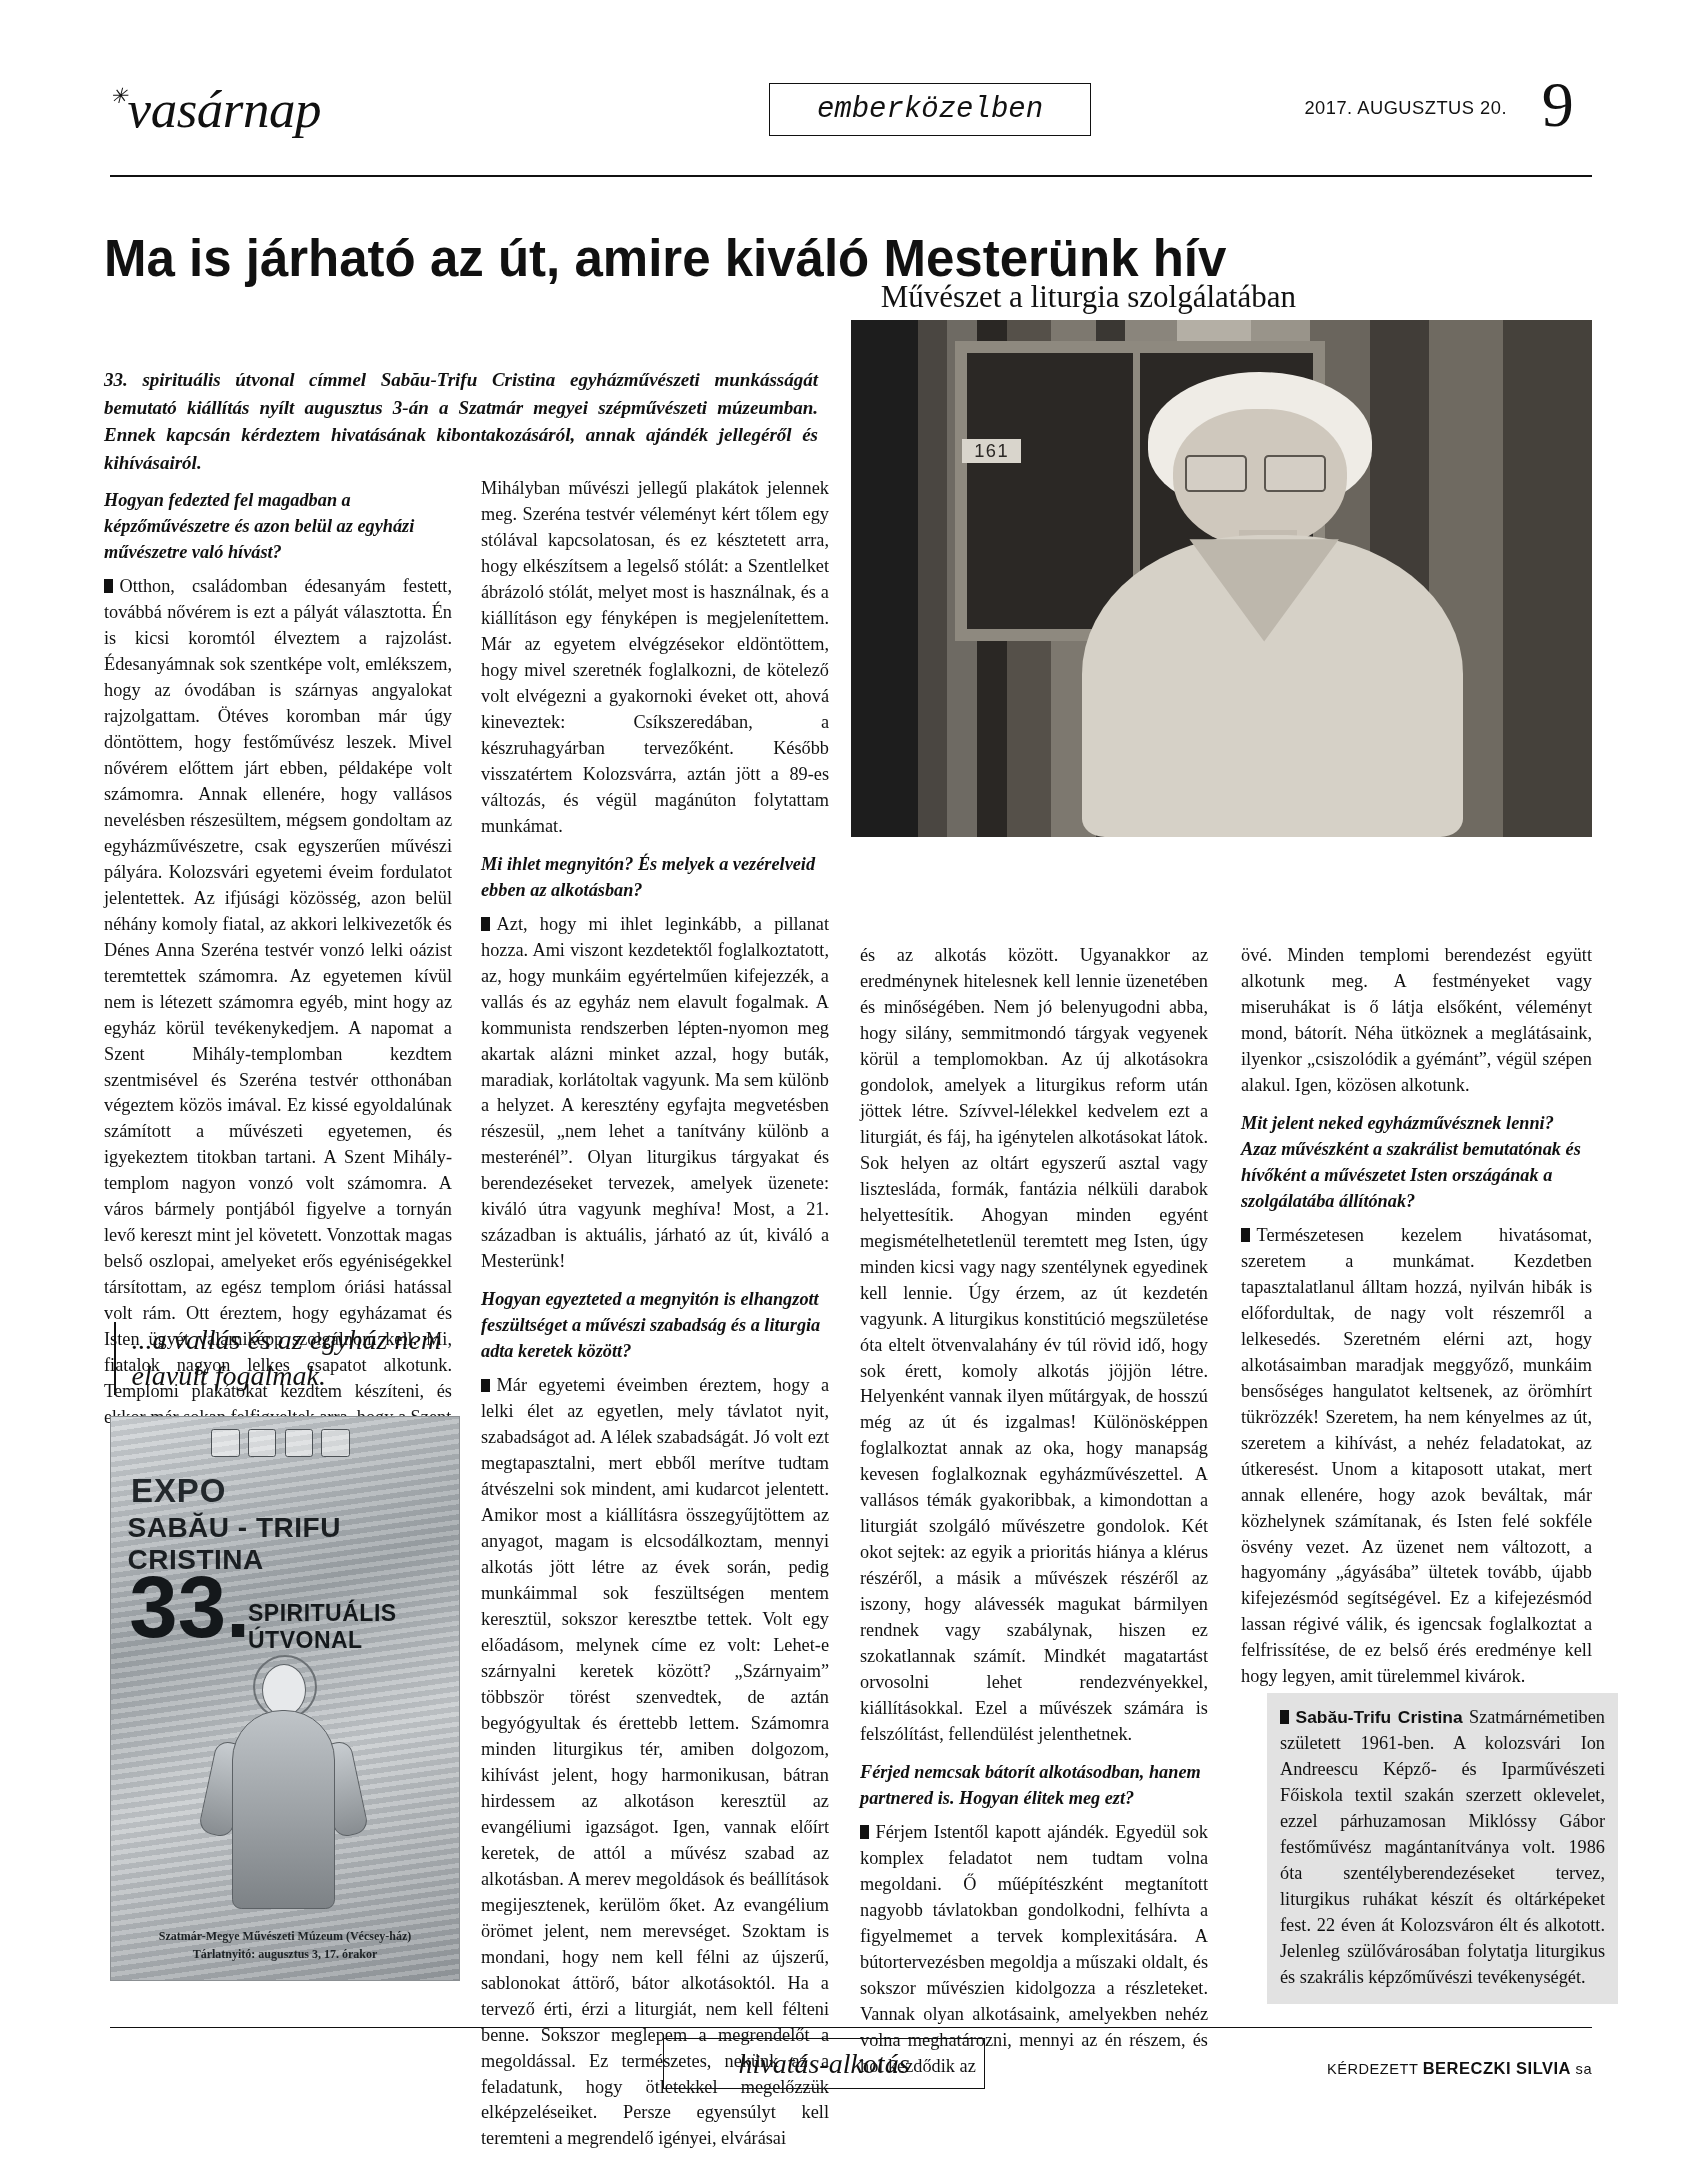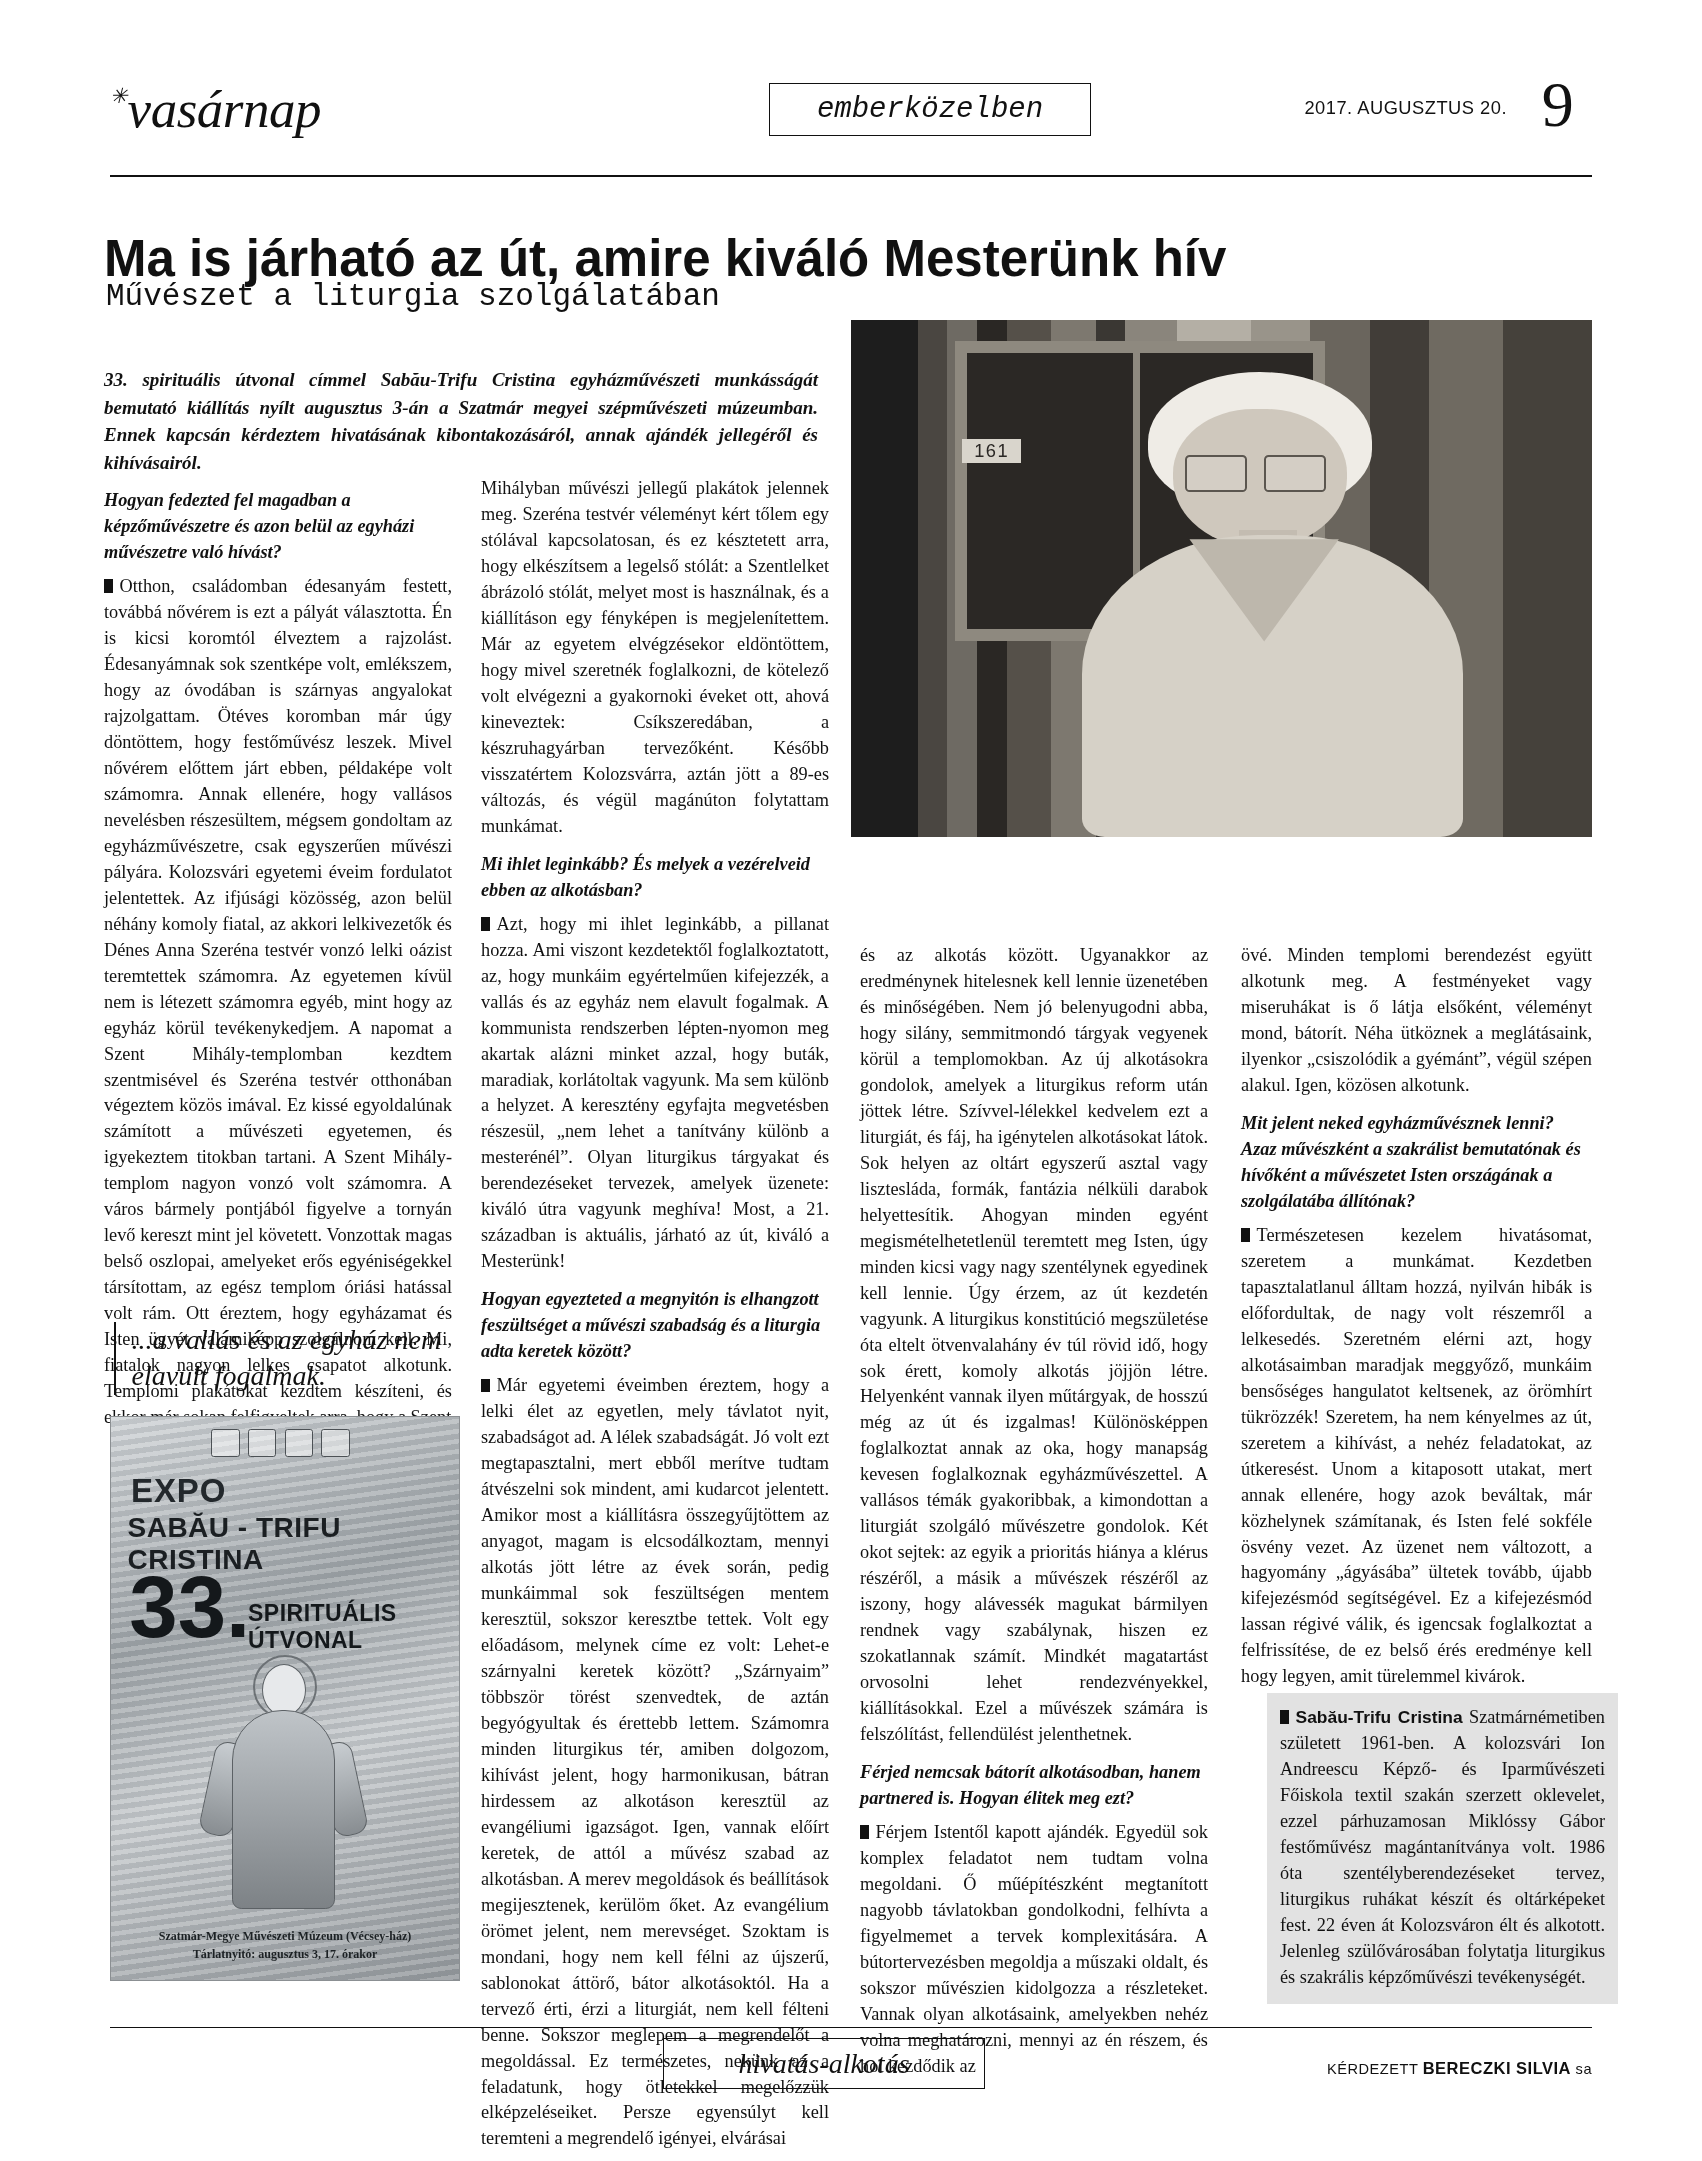--- a/index.html
+++ b/index.html
@@ -99,23 +99,24 @@
     font-size: 51px;
     line-height: 1.08;
     color: #111;
     margin-top: 24px;
   }
   .subhead {
     position: absolute;
     left: 106px;
     top: 279px;
     width: 1190px;
-    font-family: Liberation Mono, monospace;
+    font-family: Liberation Serif, serif;
     font-size: 31px;
     color: #111;
+    text-align: right;
   }
   
   .photo {
     position: absolute;
     left: 851px;
     top: 320px;
     width: 741px;
     height: 517px;
     overflow: hidden;
     background: #f0abfc;
@@ -504,21 +505,21 @@
 
   <div class="lead">33. spirituális útvonal címmel Sabău-Trifu Cristina egyházművészeti munkásságát bemutató kiállítás nyílt augusztus 3-án a Szatmár megyei szépművészeti múzeumban. Ennek kapcsán kérdeztem hivatásának kibontakozásáról, annak ajándék jellegéről és kihívásairól.</div>
 
   <div class="col col1">
     <span class="q">Hogyan fedezted fel magadban a képzőművészetre és azon belül az egyházi művészetre való hívást?</span>
     <p><span class="sq"></span><span>Otthon, családomban édesanyám festett, továbbá nővérem is ezt a pályát választotta. Én is kicsi koromtól élveztem a rajzolást. Édesanyámnak sok szentképe volt, emlékszem, hogy az óvodában is szárnyas angyalokat rajzolgattam. Ötéves koromban már úgy döntöttem, hogy festőművész leszek. Mivel nővérem előttem járt ebben, példaképe volt számomra. Annak ellenére, hogy vallásos nevelésben részesültem, mégsem gondoltam az egyházművészetre, csak egyszerűen művészi pályára. Kolozsvári egyetemi éveim fordulatot jelentettek. Az ifjúsági közösség, azon belül néhány komoly fiatal, az akkori lelkivezetők és Dénes Anna Szeréna testvér vonzó lelki oázist teremtettek számomra. Az egyetemen kívül nem is létezett számomra egyéb, mint hogy az egyház körül tevékenykedjem. A napomat a Szent Mihály-templomban kezdtem szentmisével és Szeréna testvér otthonában végeztem közös imával. Ez kissé egyoldalúnak számított a művészeti egyetemen, és igyekeztem titokban tartani. A Szent Mihály-templom nagyon vonzó volt számomra. A város bármely pontjából figyelve a tornyán levő kereszt mint jel követett. Vonzottak magas belső oszlopai, amelyeket erős egyéniségekkel társítottam, az egész templom óriási hatással volt rám. Ott éreztem, hogy egyházamat és Isten ügyét valamiképp szolgálnom kell. Mi, fiatalok nagyon lelkes csapatot alkotunk. Templomi plakátokat kezdtem készíteni, és ekkor már sokan felfigyeltek arra, hogy a Szent</span></p>
   </div>
 
   <div class="col col2">
     <p>Mihályban művészi jellegű plakátok jelennek meg. Szeréna testvér véleményt kért tőlem egy stólával kapcsolatosan, és ez késztetett arra, hogy elkészítsem a legelső stólát: a Szentlelket ábrázoló stólát, melyet most is használnak, és a kiállításon egy fényképen is megjelenítettem. Már az egyetem elvégzésekor eldöntöttem, hogy mivel szeretnék foglalkozni, de kötelező volt elvégezni a gyakornoki éveket ott, ahová kineveztek: Csíkszeredában, a készruhagyárban tervezőként. Később visszatértem Kolozsvárra, aztán jött a 89-es változás, és végül magánúton folytattam munkámat.</p>
-    <span class="q">Mi ihlet leginkább? És melyek a vezérelveid ebben az alkotásban?</span>
+    <span class="q">Mi ihlet megnyitón? És melyek a vezérelveid ebben az alkotásban?</span>
     <p><span class="sq"></span><span>Azt, hogy mi ihlet leginkább, a pillanat hozza. Ami viszont kezdetektől foglalkoztatott, az, hogy munkáim egyértelműen kifejezzék, a vallás és az egyház nem elavult fogalmak. A kommunista rendszerben lépten-nyomon meg akartak alázni minket azzal, hogy buták, maradiak, korlátoltak vagyunk. Ma sem különb a helyzet. A keresztény egyfajta megvetésben részesül, „nem lehet a tanítvány különb a mesterénél”. Olyan liturgikus tárgyakat és berendezéseket tervezek, amelyek üzenete: kiváló útra vagyunk meghíva! Most, a 21. században is aktuális, járható az út, kiváló a Mesterünk!</span></p>
     <span class="q">Hogyan egyezteted a megnyitón is elhangzott feszültséget a művészi szabadság és a liturgia adta keretek között?</span>
     <p><span class="sq"></span><span>Már egyetemi éveimben éreztem, hogy a lelki élet az egyetlen, mely távlatot nyit, szabadságot ad. A lélek szabadságát. Jó volt ezt megtapasztalni, mert ebből merítve tudtam átvészelni sok mindent, ami kudarcot jelentett. Amikor most a kiállításra összegyűjtöttem az anyagot, magam is elcsodálkoztam, mennyi alkotás jött létre az évek során, pedig munkáimmal sok feszültségen mentem keresztül, sokszor keresztbe tettek. Volt egy előadásom, melynek címe ez volt: Lehet-e szárnyalni keretek között? „Szárnyaim” többször törést szenvedtek, de aztán begyógyultak és érettebb lettem. Számomra minden liturgikus tér, amiben dolgozom, kihívást jelent, hogy harmonikusan, bátran hirdessem az alkotáson keresztül az evangéliumi igazságot. Igen, vannak előírt keretek, de attól a művész szabad az alkotásban. A merev megoldások és beállítások megijesztenek, kerülöm őket. Az evangélium örömet jelent, nem merevséget. Szoktam is mondani, hogy nem kell félni az újszerű, sablonokat áttörő, bátor alkotásoktól. Ha a tervező érti, érzi a liturgiát, nem kell félteni benne. Sokszor meglepem a megrendelőt a megoldással. Ez természetes, nekünk az a feladatunk, hogy ötletekkel megelőzzük elképzeléseiket. Persze egyensúlyt kell teremteni a megrendelő igényei, elvárásai</span></p>
   </div>
 
   <div class="col col4">
     <p>és az alkotás között. Ugyanakkor az eredménynek hitelesnek kell lennie üzenetében és minőségében. Nem jó belenyugodni abba, hogy silány, semmitmondó tárgyak vegyenek körül a templomokban. Az új alkotásokra gondolok, amelyek a liturgikus reform után jöttek létre. Szívvel-lélekkel kedvelem ezt a liturgiát, és fáj, ha igénytelen alkotásokat látok. Sok helyen az oltárt egyszerű asztal vagy lisztesláda, formák, fantázia nélküli darabok helyettesítik. Ahogyan minden egyént megismételhetetlenül teremtett meg Isten, úgy minden kicsi vagy nagy szentélynek egyedinek kell lennie. Úgy érzem, az út kezdetén vagyunk. A liturgikus konstitúció megszületése óta eltelt ötvenvalahány év túl rövid idő, hogy sok érett, komoly alkotás jöjjön létre. Helyenként vannak ilyen műtárgyak, de hosszú még az út és izgalmas! Különösképpen foglalkoztat annak az oka, hogy manapság kevesen foglalkoznak egyházművészettel. A vallásos témák gyakoribbak, a kimondottan a liturgiát szolgáló művészetre gondolok. Két okot sejtek: az egyik a prioritás hiánya a klérus részéről, a másik a művészek részéről az iszony, hogy alávessék magukat bármilyen rendnek vagy szabálynak, hiszen ez szokatlannak számít. Mindkét magatartást orvosolni lehet rendezvényekkel, kiállításokkal. Ezel a művészek számára is felszólítást, fellendülést jelenthetnek.</p>
     <span class="q">Férjed nemcsak bátorít alkotásodban, hanem partnered is. Hogyan élitek meg ezt?</span>
     <p><span class="sq"></span><span>Férjem Istentől kapott ajándék. Egyedül sok komplex feladatot nem tudtam volna megoldani. Ő műépítészként megtanított nagyobb távlatokban gondolkodni, felhívta a figyelmemet a tervek komplexitására. A bútortervezésben megoldja a műszaki oldalt, és sokszor művészien kidolgozza a részleteket. Vannak olyan alkotásaink, amelyekben nehéz volna meghatározni, mennyi az én részem, és hol kezdődik az</span></p>
   </div>

